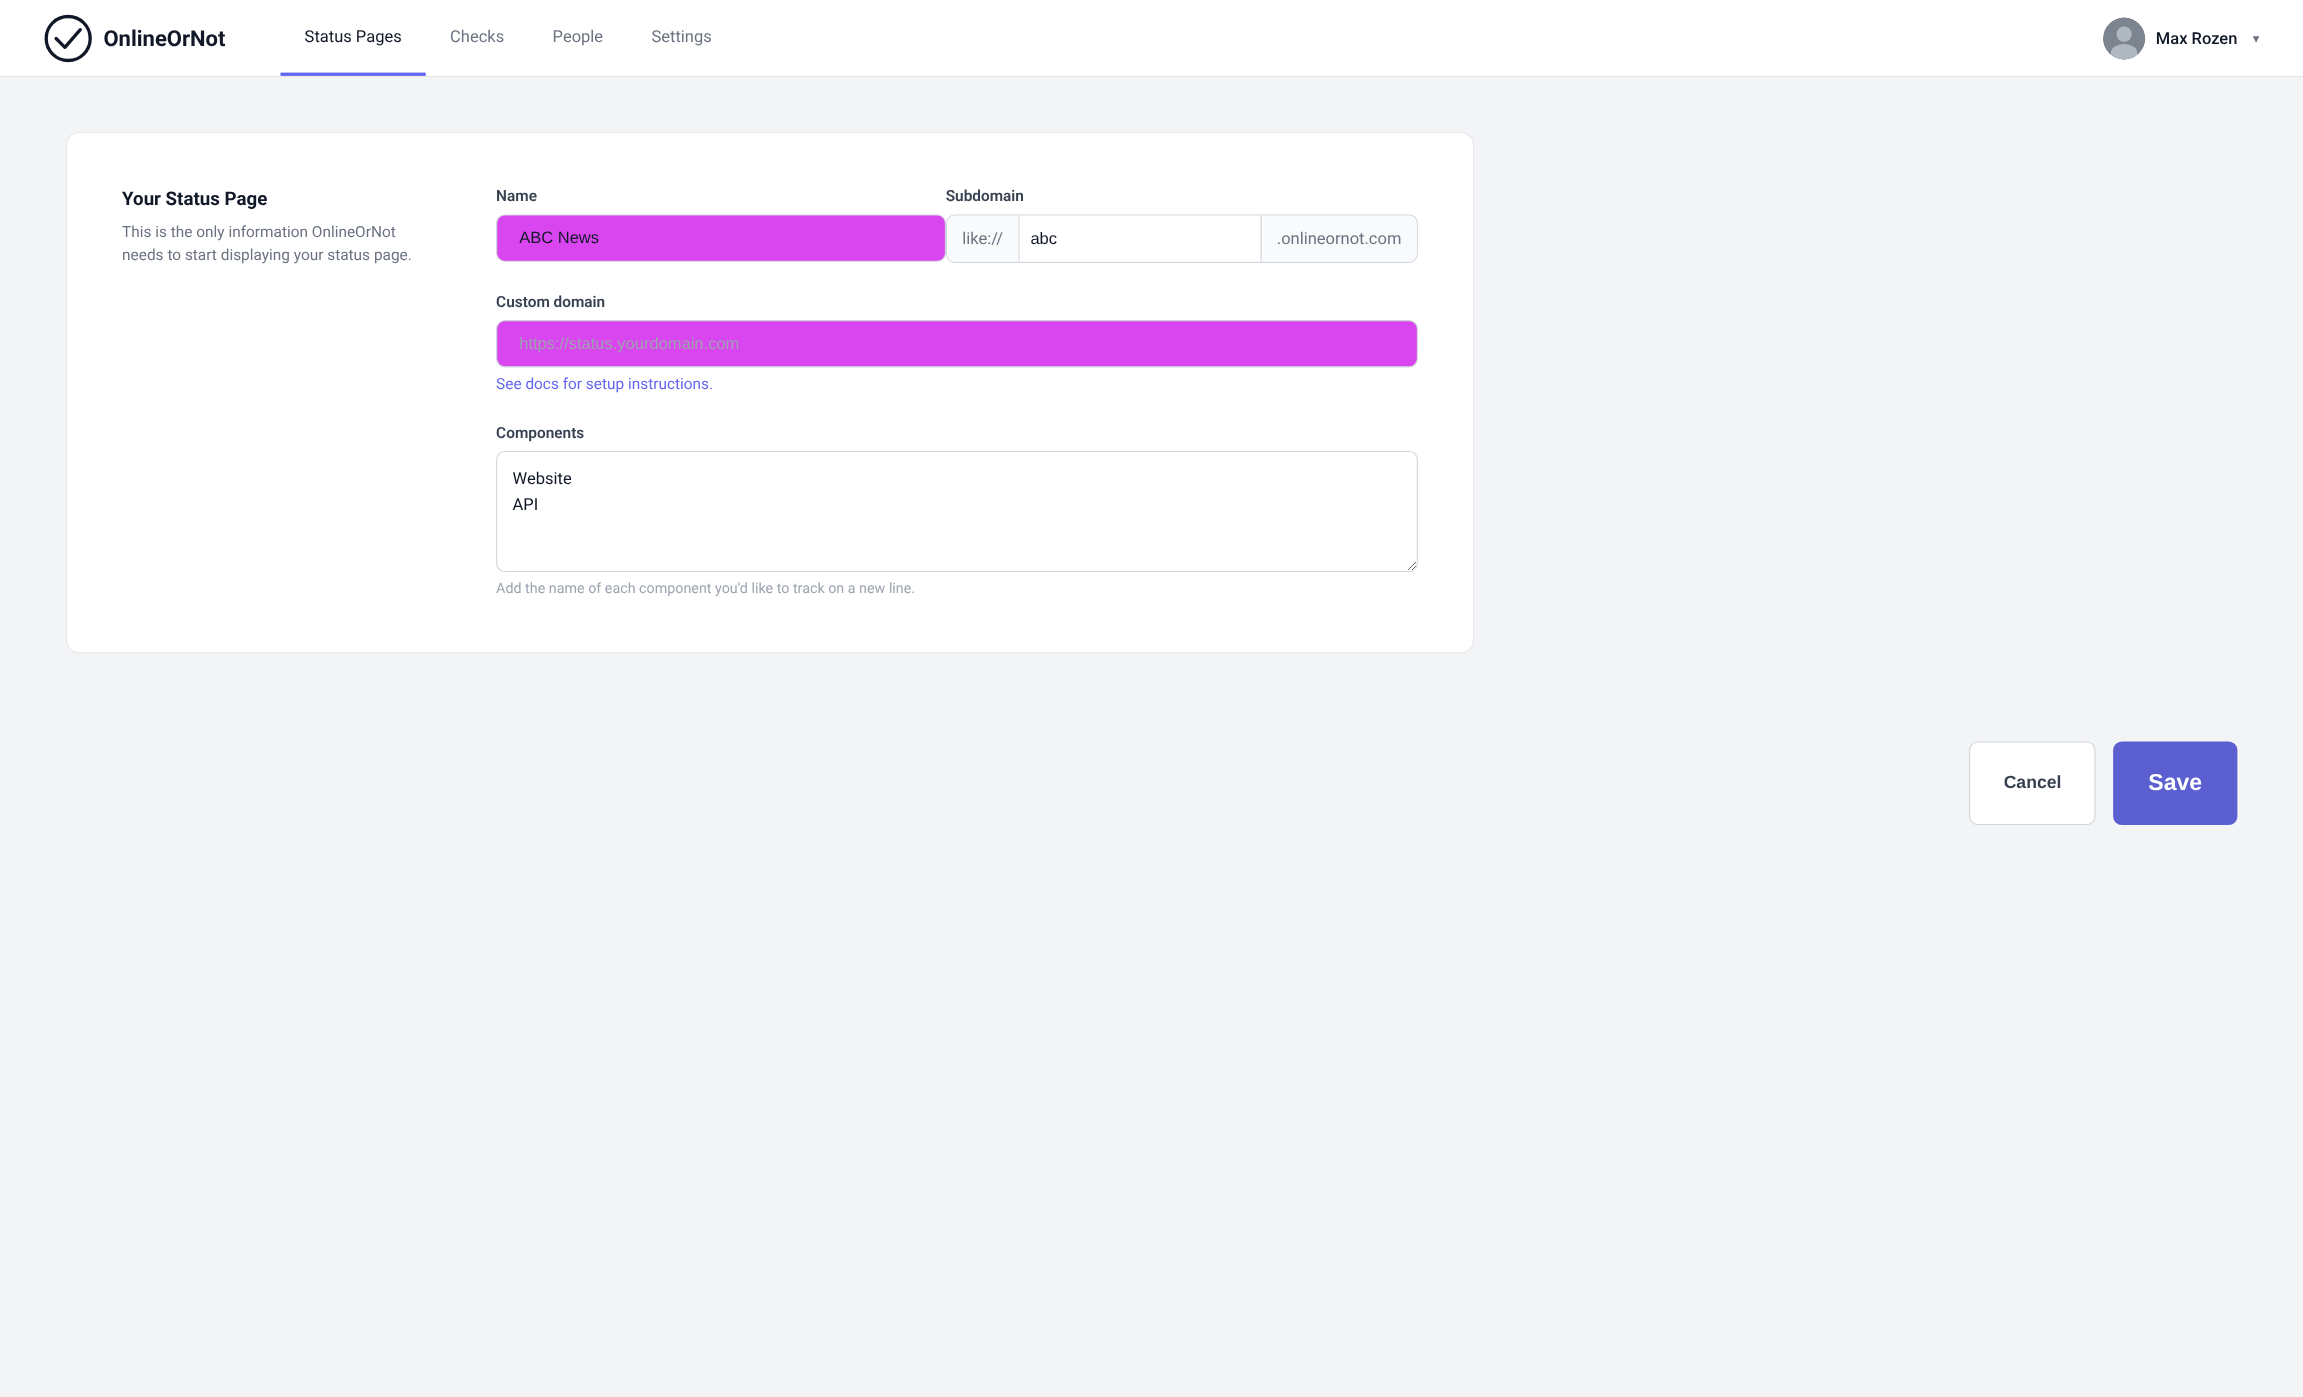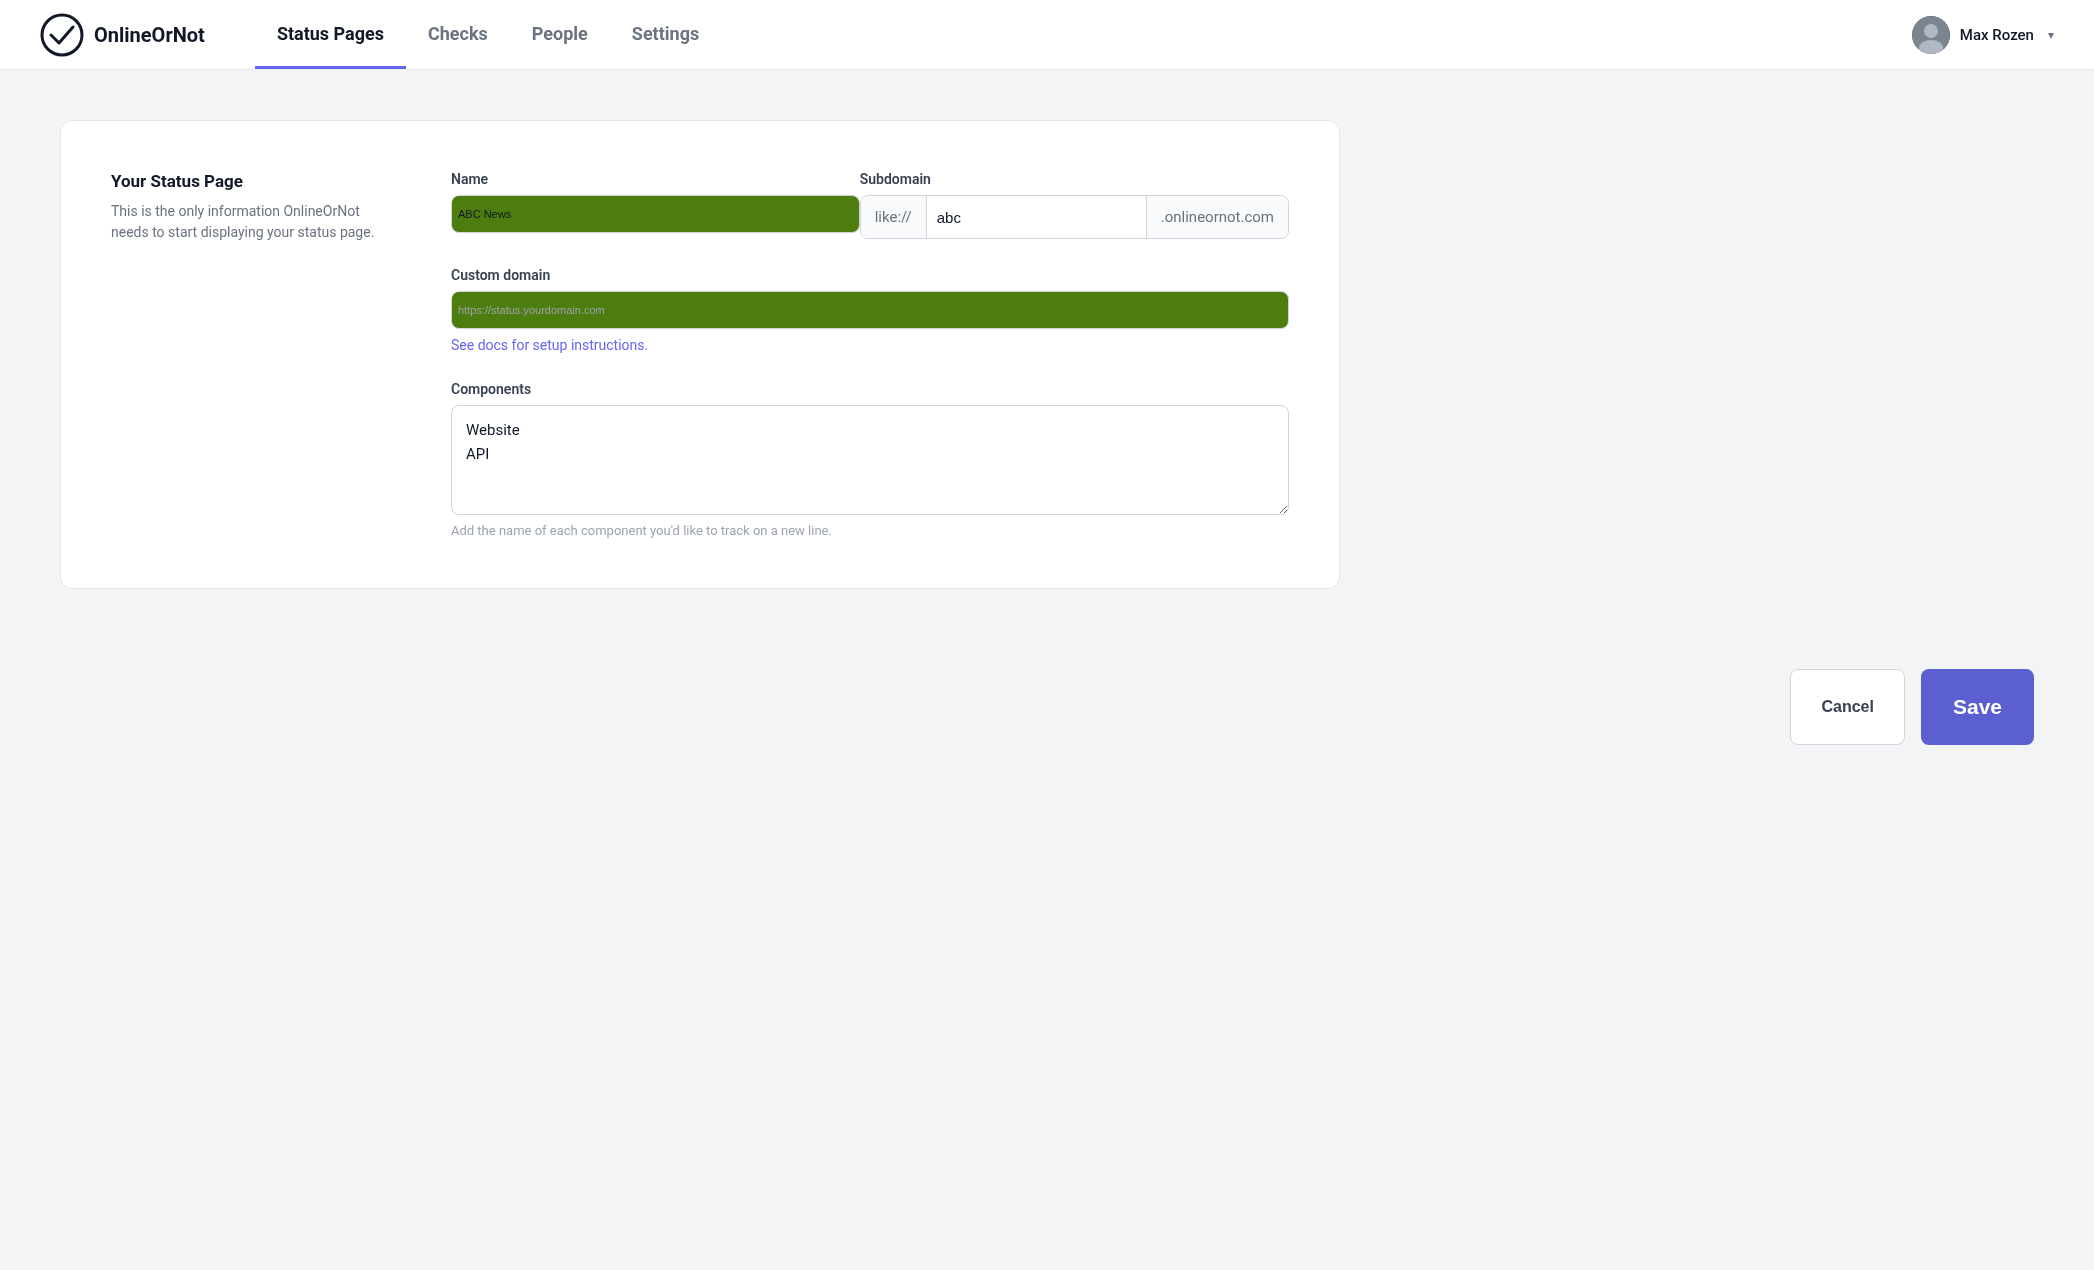--- a/index.html
+++ b/index.html
@@ -50,27 +50,27 @@
       display: flex;
       align-items: stretch;
       height: 100%;
       gap: 0;
     }
 
     .nav-item {
       display: flex;
       align-items: center;
       padding: 0 22px;
-      font-size: 18px;
+      font-size: 15px;
       color: #6b7280;
       cursor: pointer;
       position: relative;
       text-decoration: none;
       border-bottom: 3px solid transparent;
-      font-weight: 700;
+      font-weight: 400;
       transition: color 0.15s;
     }
 
     .nav-item.active {
       color: #111827;
       border-bottom: 3px solid #6366f1;
     }
 
     .header-right {
       margin-left: auto;
@@ -176,27 +176,27 @@
     }
 
     .form-label {
       font-size: 14px;
       font-weight: 600;
       color: #374151;
     }
 
     .form-input {
       width: 100%;
-      padding: 12px 6px;
+      padding: 12px 20px;
       border: 1px solid #d1d5db;
       border-radius: 8px;
-      font-size: 11px;
+      font-size: 15px;
       color: #111827;
       outline: none;
-      background: #4d7c0f;
+      background: #d946ef;
       transition: border-color 0.15s;
     }
 
     .form-input::placeholder {
       color: #9ca3af;
     }
 
     
     .subdomain-group {
       display: flex;

